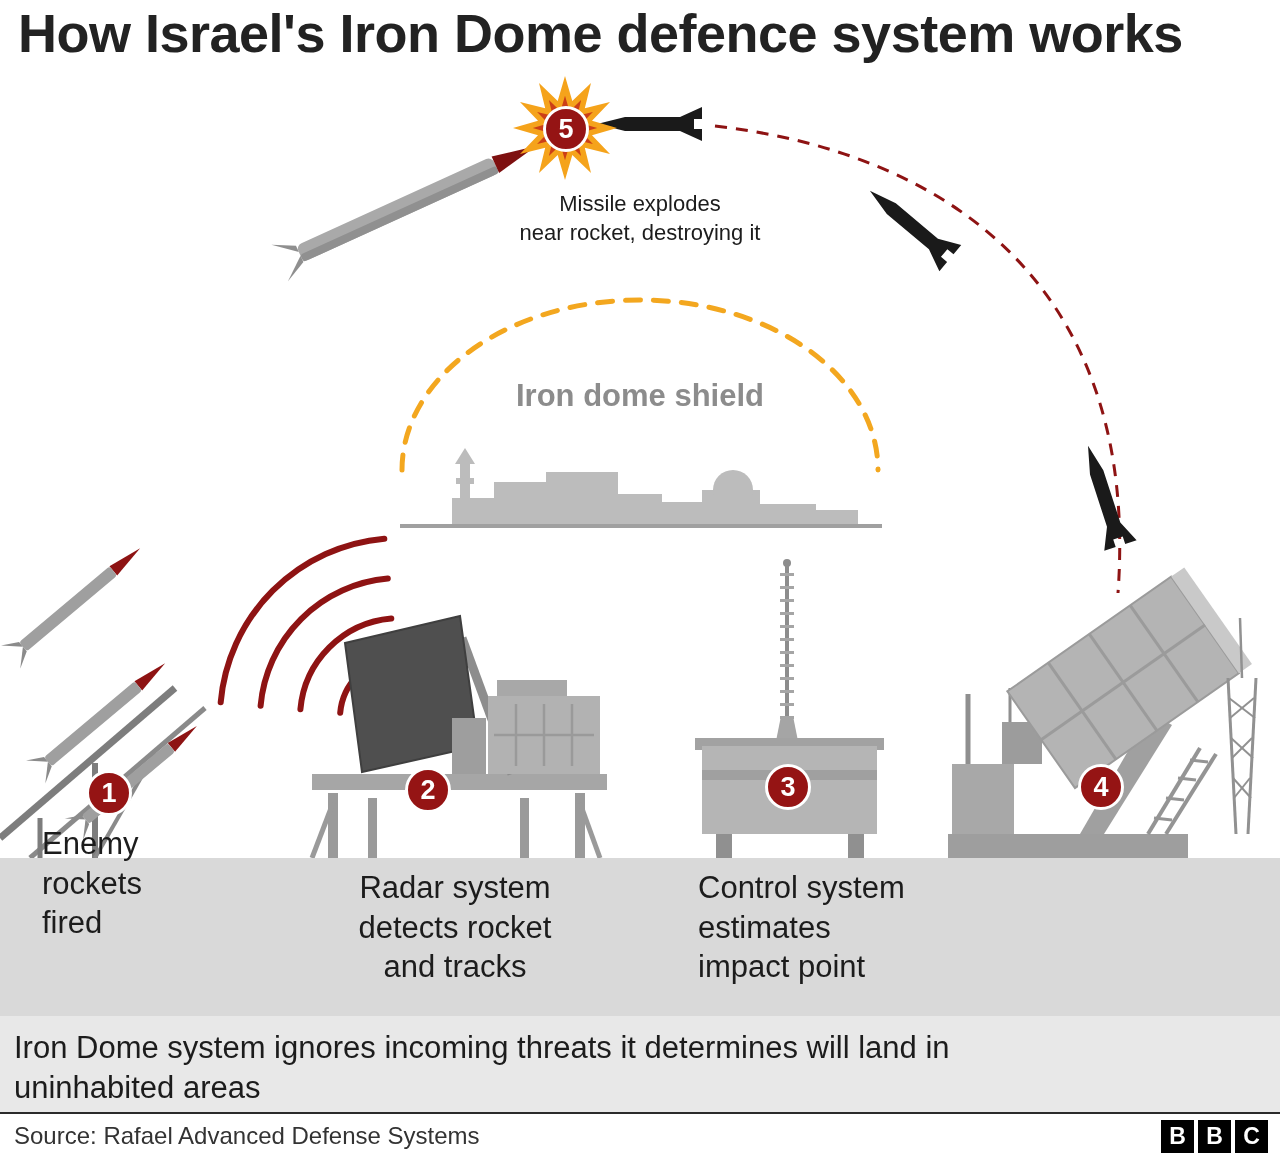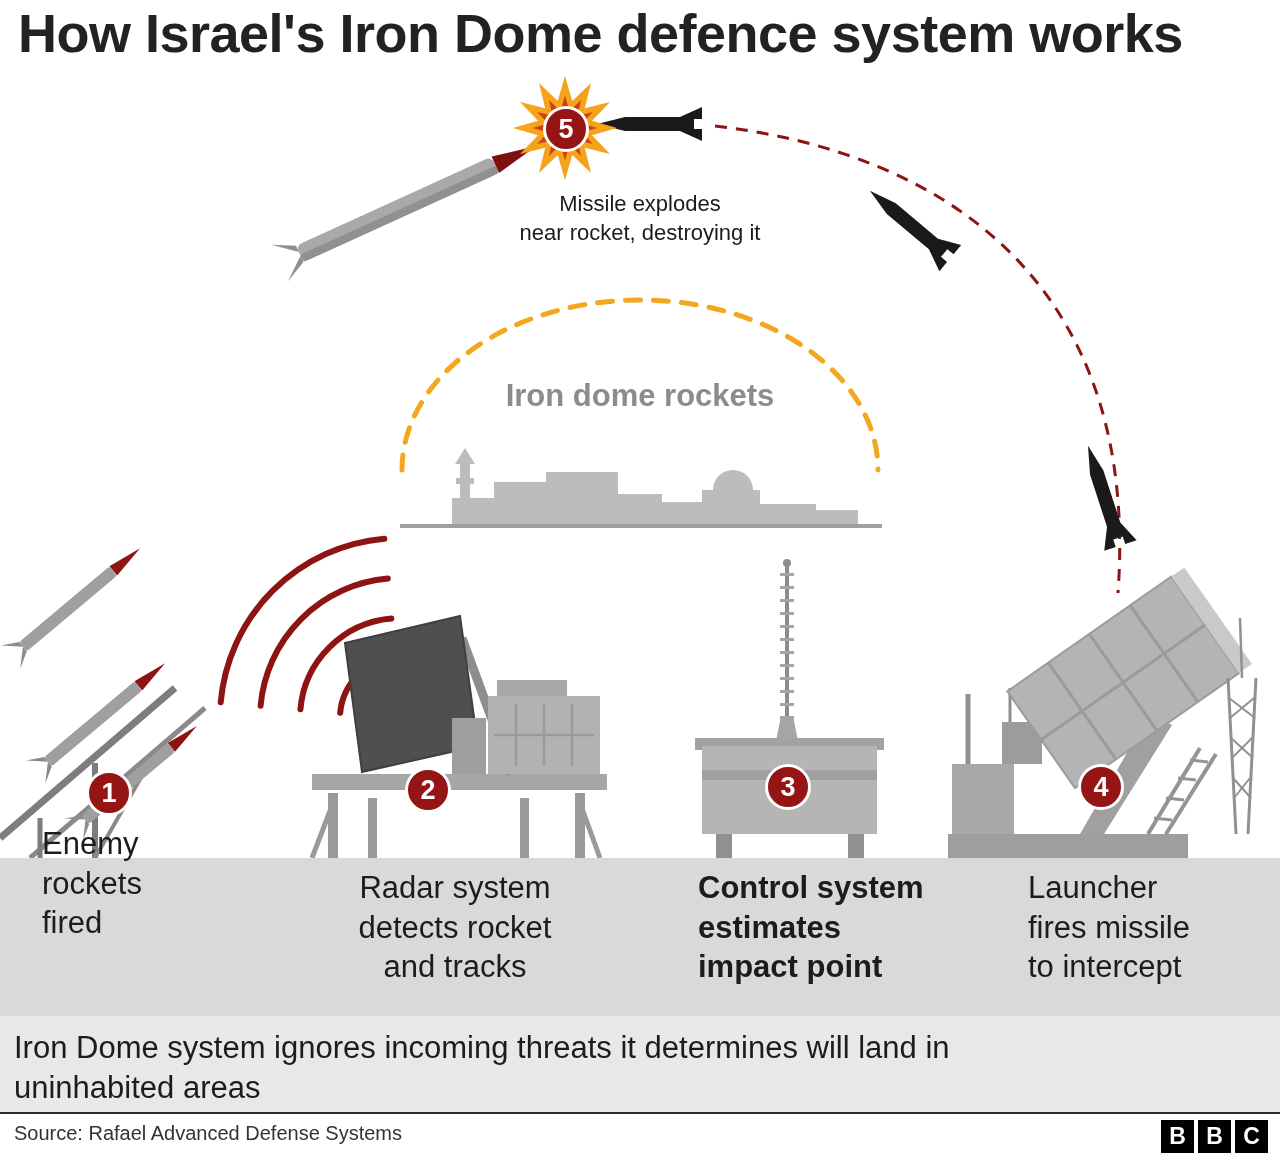--- a/index.html
+++ b/index.html
@@ -34,21 +34,21 @@
   .note-band { position:absolute; left:0; top:1016px; width:1280px; height:96px; background:#e8e8e8; }
   .note-text {
     position:absolute; left:14px; top:12px; width:1250px;
     font-size:31px; line-height:1.3; color:#1c1c1c; white-space:pre-line;
   }
   .footer {
     position:absolute; left:0; top:1112px; width:1280px; height:44px; background:#ffffff;
     border-top:2px solid #2b2b2b; box-sizing:border-box;
   }
   .source-text {
-    position:absolute; left:14px; top:8px; font-size:20px; color:#333;
+    position:absolute; left:14px; top:8px; font-size:24px; color:#333;
   }
   .bbc-logo { position:absolute; right:12px; top:6px; display:flex; gap:4px; }
   .bbc-block {
     width:33px; height:33px; background:#000; color:#fff;
     display:flex; align-items:center; justify-content:center;
     font-weight:700; font-size:23px; font-family:"Liberation Sans", sans-serif;
   }
 </style>
 </head>
 <body>
@@ -188,41 +188,38 @@
     </g>
 
     <g transform="translate(565,70)">
       <polygon fill="#f5a31b" points="52,0 27,7.3 45,26 19.8,19.8 26,45 7.3,27 0,52 -7.3,27 -26,45 -19.8,19.8 -45,26 -27,7.3 -52,0 -27,-7.3 -45,-26 -19.8,-19.8 -26,-45 -7.3,-27 0,-52 7.3,-27 26,-45 19.8,-19.8 45,-26 27,-7.3"></polygon>
       <polygon fill="#cc3f17" transform="scale(0.62)" points="52,0 27,7.3 45,26 19.8,19.8 26,45 7.3,27 0,52 -7.3,27 -26,45 -19.8,19.8 -45,26 -27,7.3 -52,0 -27,-7.3 -45,-26 -19.8,-19.8 -26,-45 -7.3,-27 0,-52 7.3,-27 26,-45 19.8,-19.8 45,-26 27,-7.3"></polygon>
     </g>
   </svg>
 
   <div class="explosion-caption">Missile explodes
 near rocket, destroying it</div>
-  <div class="shield-label">Iron dome rockets</div>
+  <div class="shield-label">Iron dome shield</div>
 
   <div class="badge" style="left:543px; top:106px;">5</div>
   <div class="badge" style="left:86px;  top:770px;">1</div>
   <div class="badge" style="left:405px; top:767px;">2</div>
   <div class="badge" style="left:765px; top:764px;">3</div>
   <div class="badge" style="left:1078px;top:764px;">4</div>
 
   <div class="band"></div>
   <div class="caption" style="left:42px;  top:824px; width:260px;">Enemy
 rockets
 fired</div>
   <div class="caption" style="left:315px; top:868px; width:280px;text-align:center;">Radar system
 detects rocket
 and tracks</div>
-  <div class="caption" style="left:698px; top:868px; width:280px;font-weight:bold;">Control system
+  <div class="caption" style="left:698px; top:868px; width:280px;">Control system
 estimates
 impact point</div>
-  <div class="caption" style="left:1028px;top:868px; width:240px;">Launcher
-fires missile
-to intercept</div>
 
   <div class="note-band">
     <div class="note-text">Iron Dome system ignores incoming threats it determines will land in
 uninhabited areas</div>
   </div>
 
   <div class="footer">
     <div class="source-text">Source: Rafael Advanced Defense Systems</div>
     <div class="bbc-logo">
       <span class="bbc-block">B</span>

